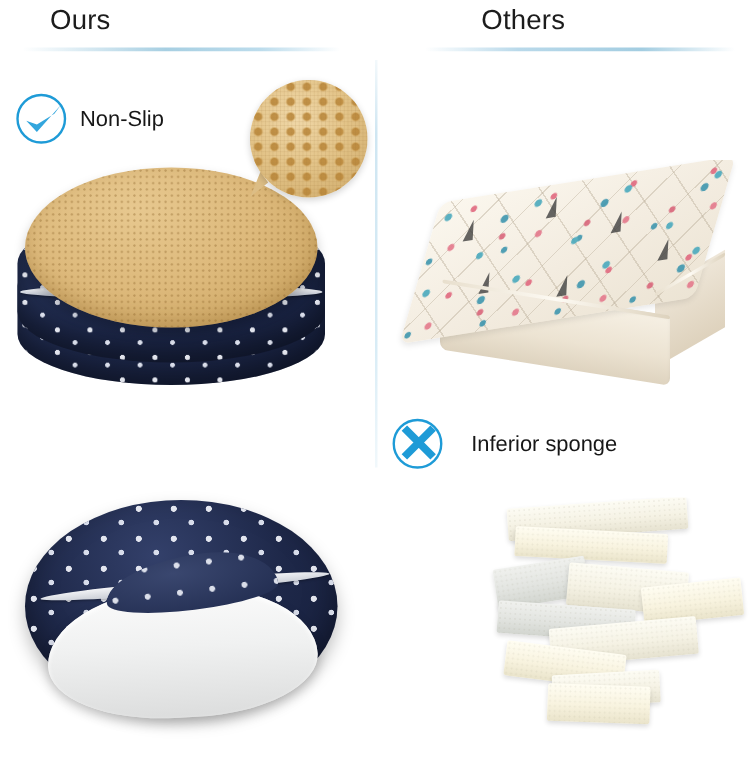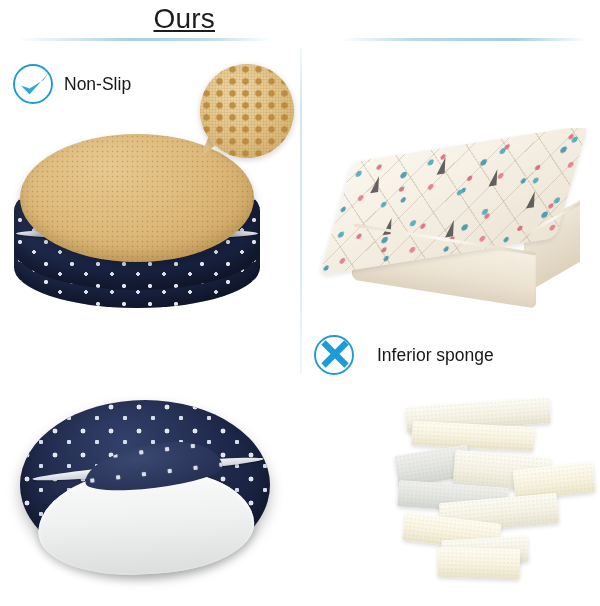--- a/index.html
+++ b/index.html
@@ -9,22 +9,22 @@
     background: #ffffff;
     font-family: "Liberation Sans", sans-serif;
     overflow: hidden;
   }
   .page { position: relative; width: 600px; height: 606px; background: #fff; }
 
   
   .header { position: absolute; left: 0; top: 0; width: 600px; height: 44px; }
   .col-title {
     position: absolute; top: 3px;
-    font-size: 28px; color: #1c1c1c; letter-spacing: .2px;
-    text-align: right; font-weight: 400; text-decoration: underline;
+    font-size: 22px; color: #1c1c1c; letter-spacing: .2px;
+    text-align: left; font-weight: 400;
   }
   .title-ours   { left: 40px;  width: 175px; }
   .title-others { left: 385px; width: 175px; }
   .vs-badge {
     position: absolute; left: 266px; top: 0px; width: 68px;
     text-align: center; font-size: 30px; font-weight: 900;
     color: #0b0b0b; font-family: "DejaVu Sans", sans-serif;
     letter-spacing: -1px; line-height: 34px;
   }
   .hdr-rule {
@@ -40,21 +40,21 @@
   }
 
   
   .v-divider {
     position: absolute; left: 300px; top: 48px; width: 2px; height: 326px;
     background: linear-gradient(to bottom, rgba(175,212,231,.15), #cfe6f2 18%, #d8ecf6 70%, rgba(200,228,241,.25));
   }
 
   
   .feature { position: absolute; display: flex; align-items: center; gap: 10px; }
-  .f1 { left: 12px;  top: 63px; }
+  .f1 { left: 12px;  top: 74px; }
   .f2 { left: 313px; top: 70px; }
   .f3 { left: 12px;  top: 334px; }
   .f4 { left: 313px; top: 334px; }
 
   .badge-icon { position: relative; width: 42px; height: 42px; flex: 0 0 42px; }
   .badge-icon svg { display: block; width: 42px; height: 42px; overflow: visible; }
   .feature-text {
     font-size: 17.5px; color: #171717; white-space: nowrap;
     font-family: "Liberation Sans", sans-serif;
   }
@@ -259,20 +259,21 @@
 </style>
 </head>
 <body>
 
 <div class="page">
 
   <div class="header">
     <div class="col-title title-ours">Ours</div>
 
 
+    <div class="col-title title-others">Others</div>
 
     <div class="hdr-rule left"></div>
     <div class="hdr-rule right"></div>
   </div>
 
   <div class="v-divider"></div>
 
   <div class="feature f1">
     <span class="badge-icon">
       <svg viewBox="0 0 42 42" aria-hidden="true">

